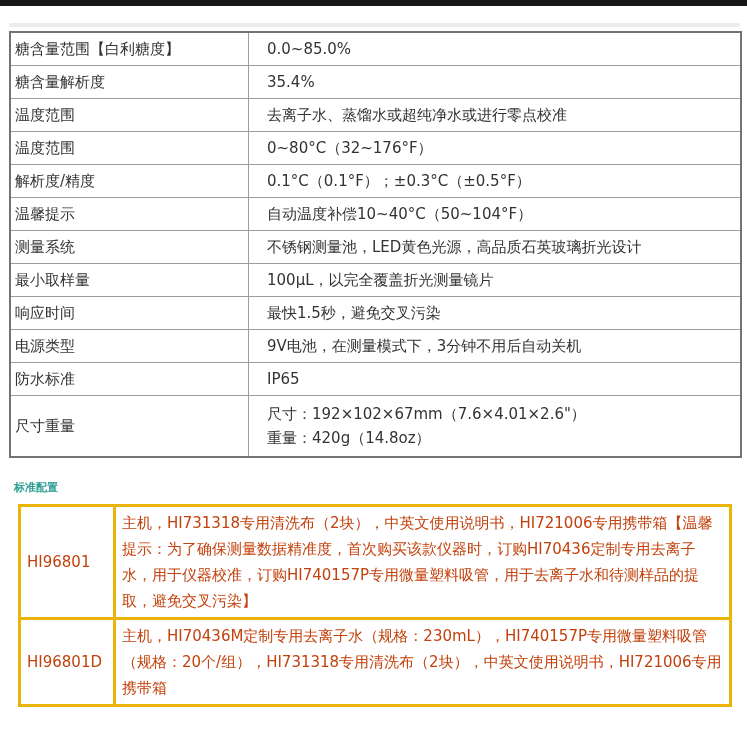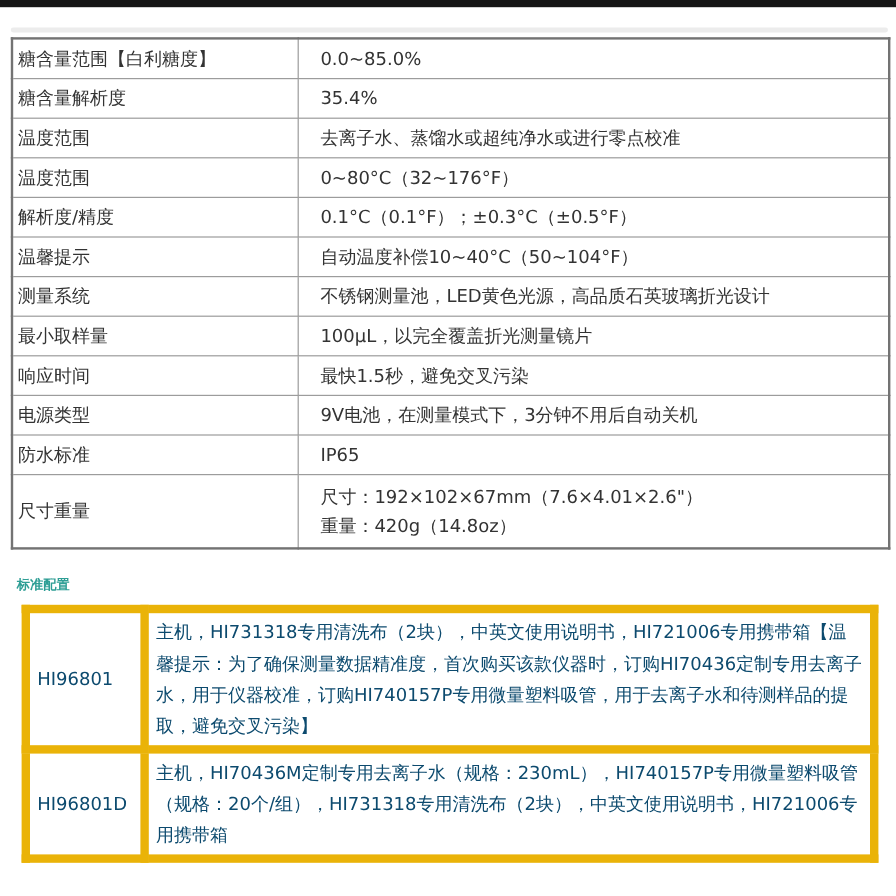--- a/index.html
+++ b/index.html
@@ -64,25 +64,25 @@
     font-size: 11px;
     line-height: 18px;
     font-weight: bold;
   }
   .config-table {
     margin-left: 18px;
     width: 714px;
     border: 1px solid #8a8a8a;
   }
   .config-table td {
-    border: 7px solid #eab308;
+    border: 3px solid #eab308;
     font-size: 15px;
     line-height: 26px;
     padding: 3px 6px;
-    color: #0c4a6e;
+    color: #c2410c;
     word-break: break-all;
   }
   .config-table td.model-cell {
     width: 80px;
     vertical-align: middle;
     line-height: 18px;
   }
 </style>
 </head>
 <body>

